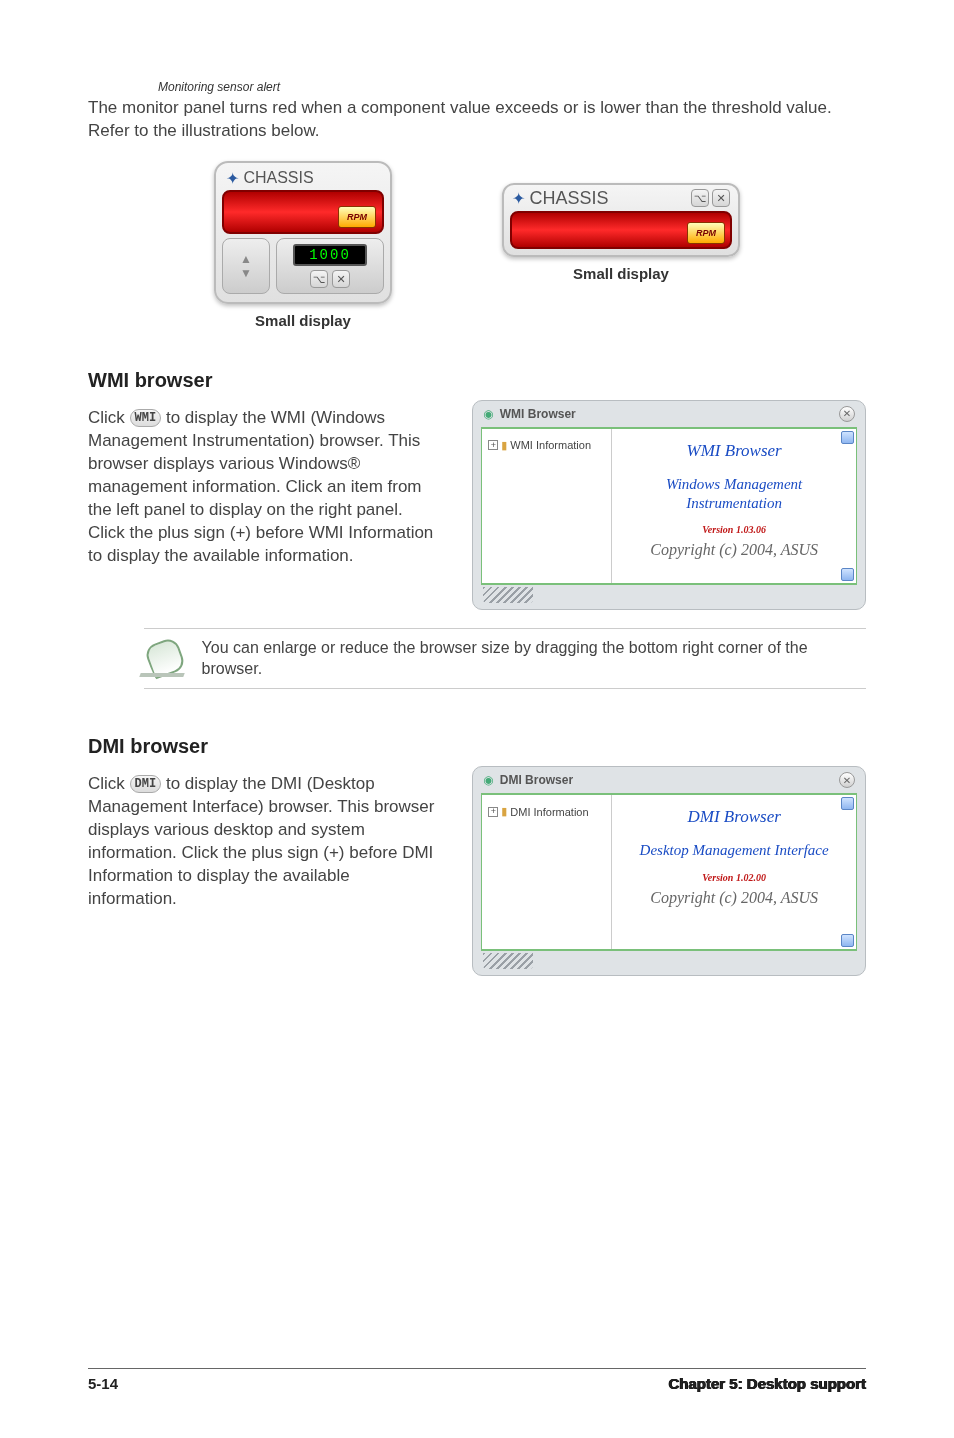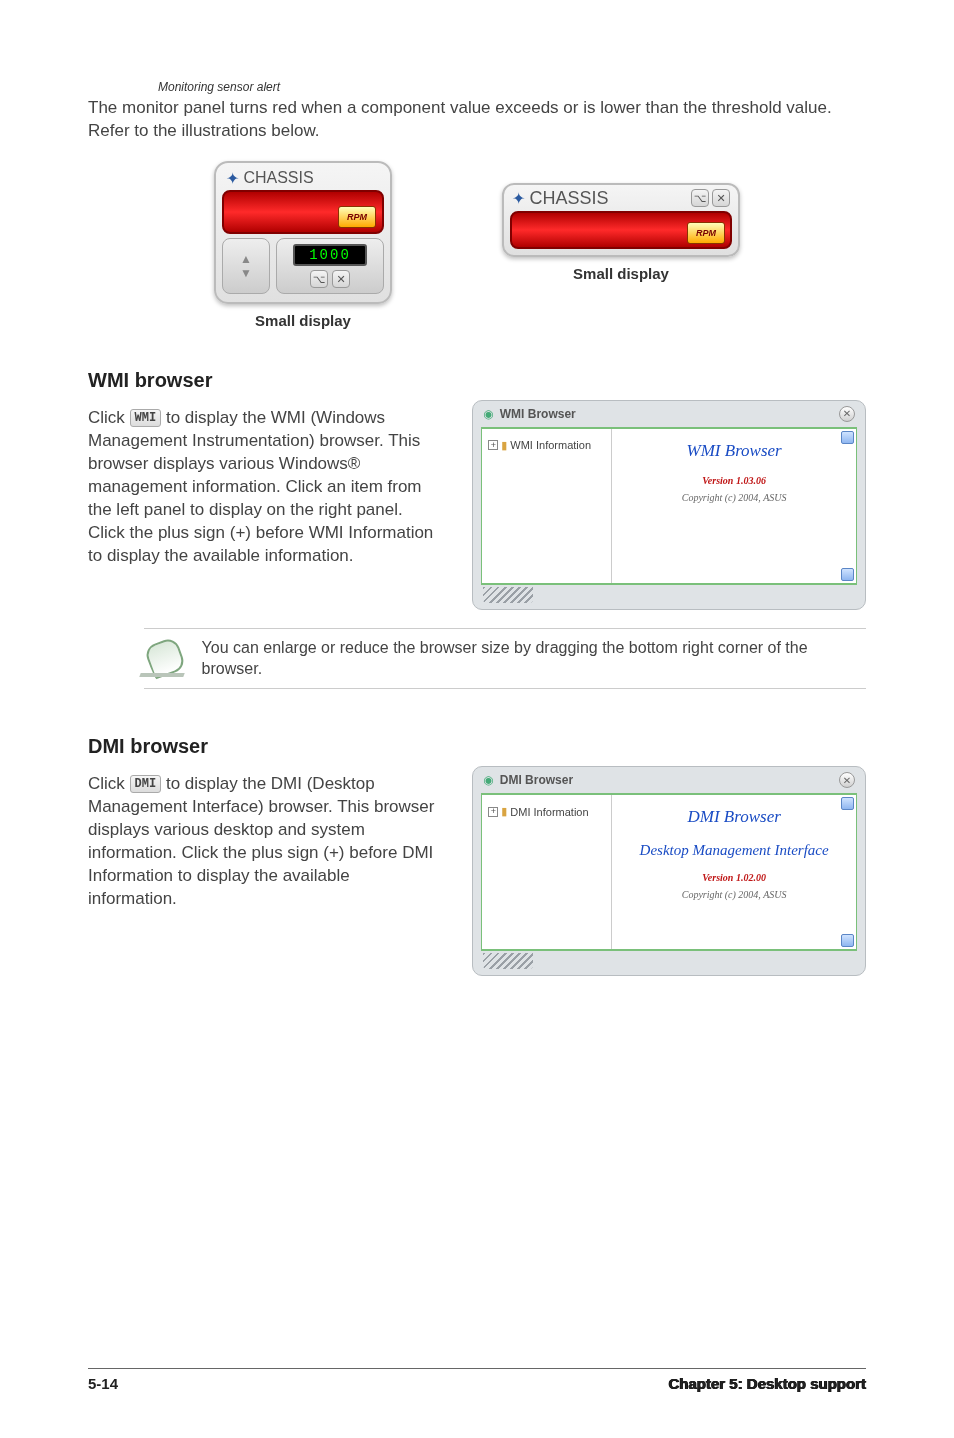--- a/index.html
+++ b/index.html
@@ -130,21 +130,21 @@
 
   .caption { font-size:15px; font-weight:bold; margin-top:8px; }
 
   .h3 { font-size:20px; font-weight:bold; color:#222; margin-bottom:8px; }
 
   .wmi-row { display:flex; gap:30px; margin-bottom:18px; }
   .wmi-left { flex: 1 1 360px; }
 
   .wmi-chip {
     display:inline-block; background:linear-gradient(#f6f6f6,#dcdcdc);
-    border:1px solid #aaa; border-radius:3px;
+    border:1px solid #aaa; border-radius:9px;
     font-family:'Courier New',monospace; font-size:12px; font-weight:bold;
     padding: 0 4px; color:#444; vertical-align: text-bottom; margin-top: 9px;
   }
 
   .browser-shot {
     width: 400px;
     border-radius: 10px;
     background:#dfe3e6;
     padding: 2px;
     border:1px solid #b8bdc1;
@@ -181,21 +181,21 @@
   }
   .content-pane {
     flex:1; text-align:center; padding: 12px 8px;
     font-family: 'Comic Sans MS', cursive;
     display:flex; flex-direction:column; justify-content:flex-start;
     position:relative;
   }
   .cp-title { color:#1a4cc4; font-size:17px; font-style:italic; margin-bottom:14px;}
   .cp-main { color:#1a4cc4; font-size:15px; font-style:italic; line-height:1.25; margin-bottom:12px;}
   .cp-ver { color:#c01717; font-size:10px; font-style:italic; font-weight:bold; margin-bottom:6px;}
-  .cp-copy { color:#666; font-size:10px; font-style:italic; }
+  .cp-copy { color:#666; font-size:16px; font-style:italic; }
   .scroll-knob {
     position:absolute; right:2px; width:13px; height:13px;
     background:linear-gradient(#cfe3ff,#8fb6f0); border:1px solid #5b86c6; border-radius:2px;
   }
   .resize-grip {
     height: 16px;
     background: repeating-linear-gradient(135deg,#9aa0a6 0,#9aa0a6 2px,#dfe3e6 2px,#dfe3e6 5px);
     width: 50px;
     margin: 2px 0 4px 8px;
     border-radius: 0 0 4px 4px;
@@ -303,20 +303,21 @@
       <div class="tree-pane">
         <div class="tree-item">
           <span class="tree-plus">+</span>
           <span style="color:#d9a441;">▮</span>
           <span>WMI Information</span>
         </div>
       </div>
       <div class="content-pane">
         <div class="scroll-knob" style="top:2px;"></div>
         <div class="cp-title">WMI Browser</div>
+        <div class="cp-main">Windows Management Instrumentation</div>
         <div class="cp-ver">Version 1.03.06</div>
         <div class="cp-copy">Copyright (c) 2004,  ASUS</div>
         <div class="scroll-knob" style="bottom:2px;"></div>
       </div>
     </div>
     <div class="resize-grip"></div>
   </div>
 </div>
 
 <div class="note-row">

